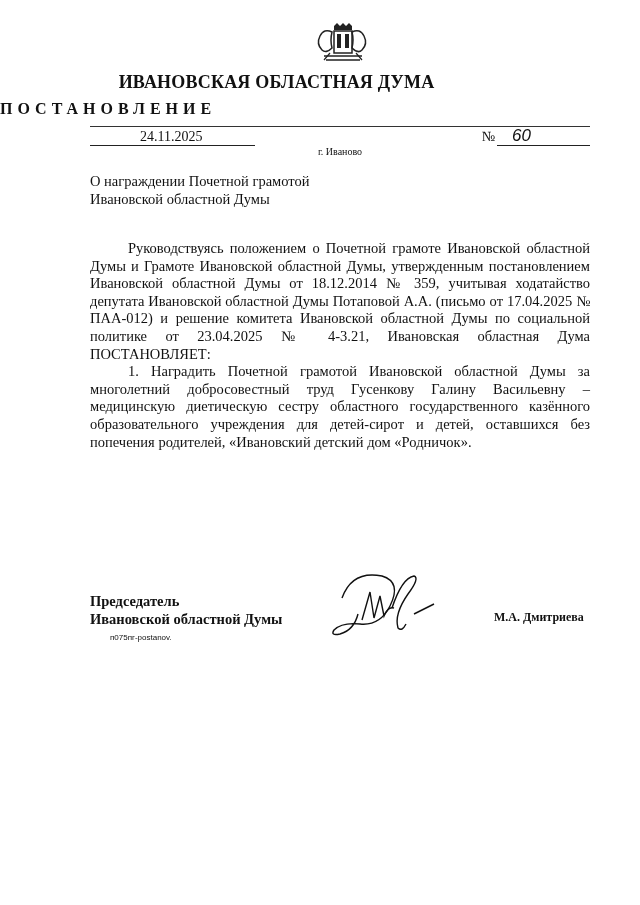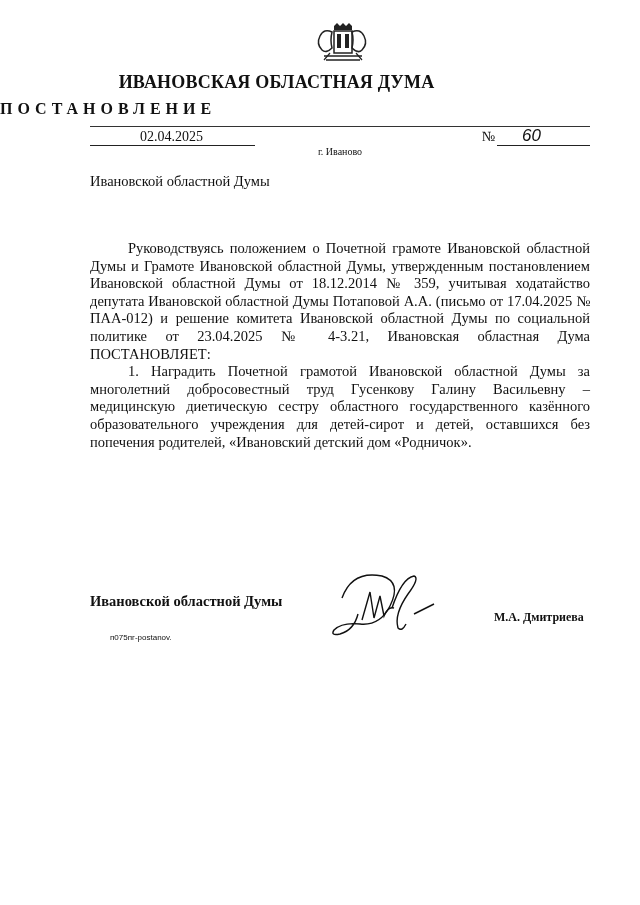--- a/index.html
+++ b/index.html
@@ -6,21 +6,21 @@
   body { width:640px; height:905px; position:relative; overflow:hidden;
          font-family:"Liberation Serif", serif; color:#111; }
   .abs { position:absolute; }
   .emblem { left:312px; top:22px; width:60px; height:50px; }
   .org { left:0; width:553px; top:72px; text-align:center; font-weight:bold; font-size:18px; letter-spacing:0.2px; }
   .doctype { left:0; width:640px; top:100px; text-align:left; font-weight:bold; font-size:16px; letter-spacing:5px; }
   .topline { left:90px; top:126px; width:500px; height:0; border-top:1px solid #333; }
   .date { left:140px; top:129px; font-size:14px; }
   .dateline { left:90px; top:145px; width:165px; border-top:1px solid #222; }
   .numlbl { left:482px; top:129px; font-size:14px; }
-  .numval { left:512px; top:126px; font-size:17px; font-style:italic; font-family:"Liberation Sans", sans-serif;margin-left:10px; }
+  .numval { left:512px; top:126px; font-size:17px; font-style:italic; font-family:"Liberation Sans", sans-serif; }
   .numline { left:497px; top:145px; width:93px; border-top:1px solid #222; }
   .city { left:0; width:680px; top:146px; text-align:center; font-size:10px; }
   .subject { left:90px; top:173px; font-size:14.5px; line-height:17.5px; }
   .body { left:90px; top:240px; width:500px; font-size:14.5px; line-height:17.6px; text-align:justify; }
   .body p { margin:0; text-indent:38px; text-align:justify; }
   .sig-left { left:90px; top:593px; font-weight:bold; font-size:14.5px; line-height:17.5px; }
   .sig-right { left:494px; top:610px; font-weight:bold; font-size:12px; }
   .signature { left:322px; top:568px; width:120px; height:70px; }
   .footer { left:90px; top:633px; font-size:8px; font-family:"Liberation Sans", sans-serif;padding-left:20px; }
 </style>
@@ -35,37 +35,39 @@
   <path d="M8 14 q4 -8 12 -4 q-2 8 0 16 q-6 6 -10 2 q-6 -6 -2 -14z" fill="none" stroke="#222" stroke-width="1.5"></path>
   <path d="M52 14 q-4 -8 -12 -4 q2 8 0 16 q6 6 10 2 q6 -6 2 -14z" fill="none" stroke="#222" stroke-width="1.5"></path>
   <path d="M12 34 h38 M14 38 h34" stroke="#222" stroke-width="1.5"></path>
   <path d="M18 31 l-6 7 M44 31 l6 7" stroke="#222" stroke-width="1.2"></path>
 </svg>
 
 <div class="abs org">ИВАНОВСКАЯ ОБЛАСТНАЯ ДУМА</div>
 <div class="abs doctype">ПОСТАНОВЛЕНИЕ</div>
 <div class="abs topline"></div>
 
-<div class="abs date">02.04.2025</div>
+<div class="abs date">24.11.2025</div>
 <div class="abs dateline"></div>
 <div class="abs numlbl">№</div>
 <div class="abs numval">60</div>
 <div class="abs numline"></div>
 <div class="abs city">г. Иваново</div>
 
 <div class="abs subject">
+  <div>О награждении Почетной грамотой</div>
   <div>Ивановской областной Думы</div>
 </div>
 
 <div class="abs body">
   <p>Руководствуясь положением о Почетной грамоте Ивановской областной Думы и Грамоте Ивановской областной Думы, утвержденным постановлением Ивановской областной Думы от 18.12.2014 № 359, учитывая ходатайство депутата Ивановской областной Думы Потаповой А.А. (письмо от 17.04.2025 № ПАА-012) и решение комитета Ивановской областной Думы по социальной политике от 23.04.2025 № 4-3.21, Ивановская областная Дума ПОСТАНОВЛЯЕТ:</p>
   <p>1. Наградить Почетной грамотой Ивановской областной Думы за многолетний добросовестный труд Гусенкову Галину Васильевну – медицинскую диетическую сестру областного государственного казённого образовательного учреждения для детей-сирот и детей, оставшихся без попечения родителей, «Ивановский детский дом «Родничок».</p>
 </div>
 
 <div class="abs sig-left">
+  <div>Председатель</div>
   <div>Ивановской областной Думы</div>
 </div>
 
 <svg class="abs signature" viewBox="0 0 120 70">
   <path d="M20 30 q10 -28 40 -22 q20 6 8 30 q-10 20 -30 18 q-18 -2 -26 6 q-4 6 6 4 q14 -4 18 -20" fill="none" stroke="#111" stroke-width="1.4"></path>
   <path d="M40 52 l8 -28 l4 26 l6 -22 l4 20 q4 -10 10 -8" fill="none" stroke="#111" stroke-width="1.4"></path>
   <path d="M70 40 q10 -30 22 -32 q6 2 -6 18 q-14 20 -10 34 q4 4 8 -4" fill="none" stroke="#111" stroke-width="1.4"></path>
   <path d="M92 46 l20 -10" stroke="#111" stroke-width="1.4"></path>
 </svg>
 

